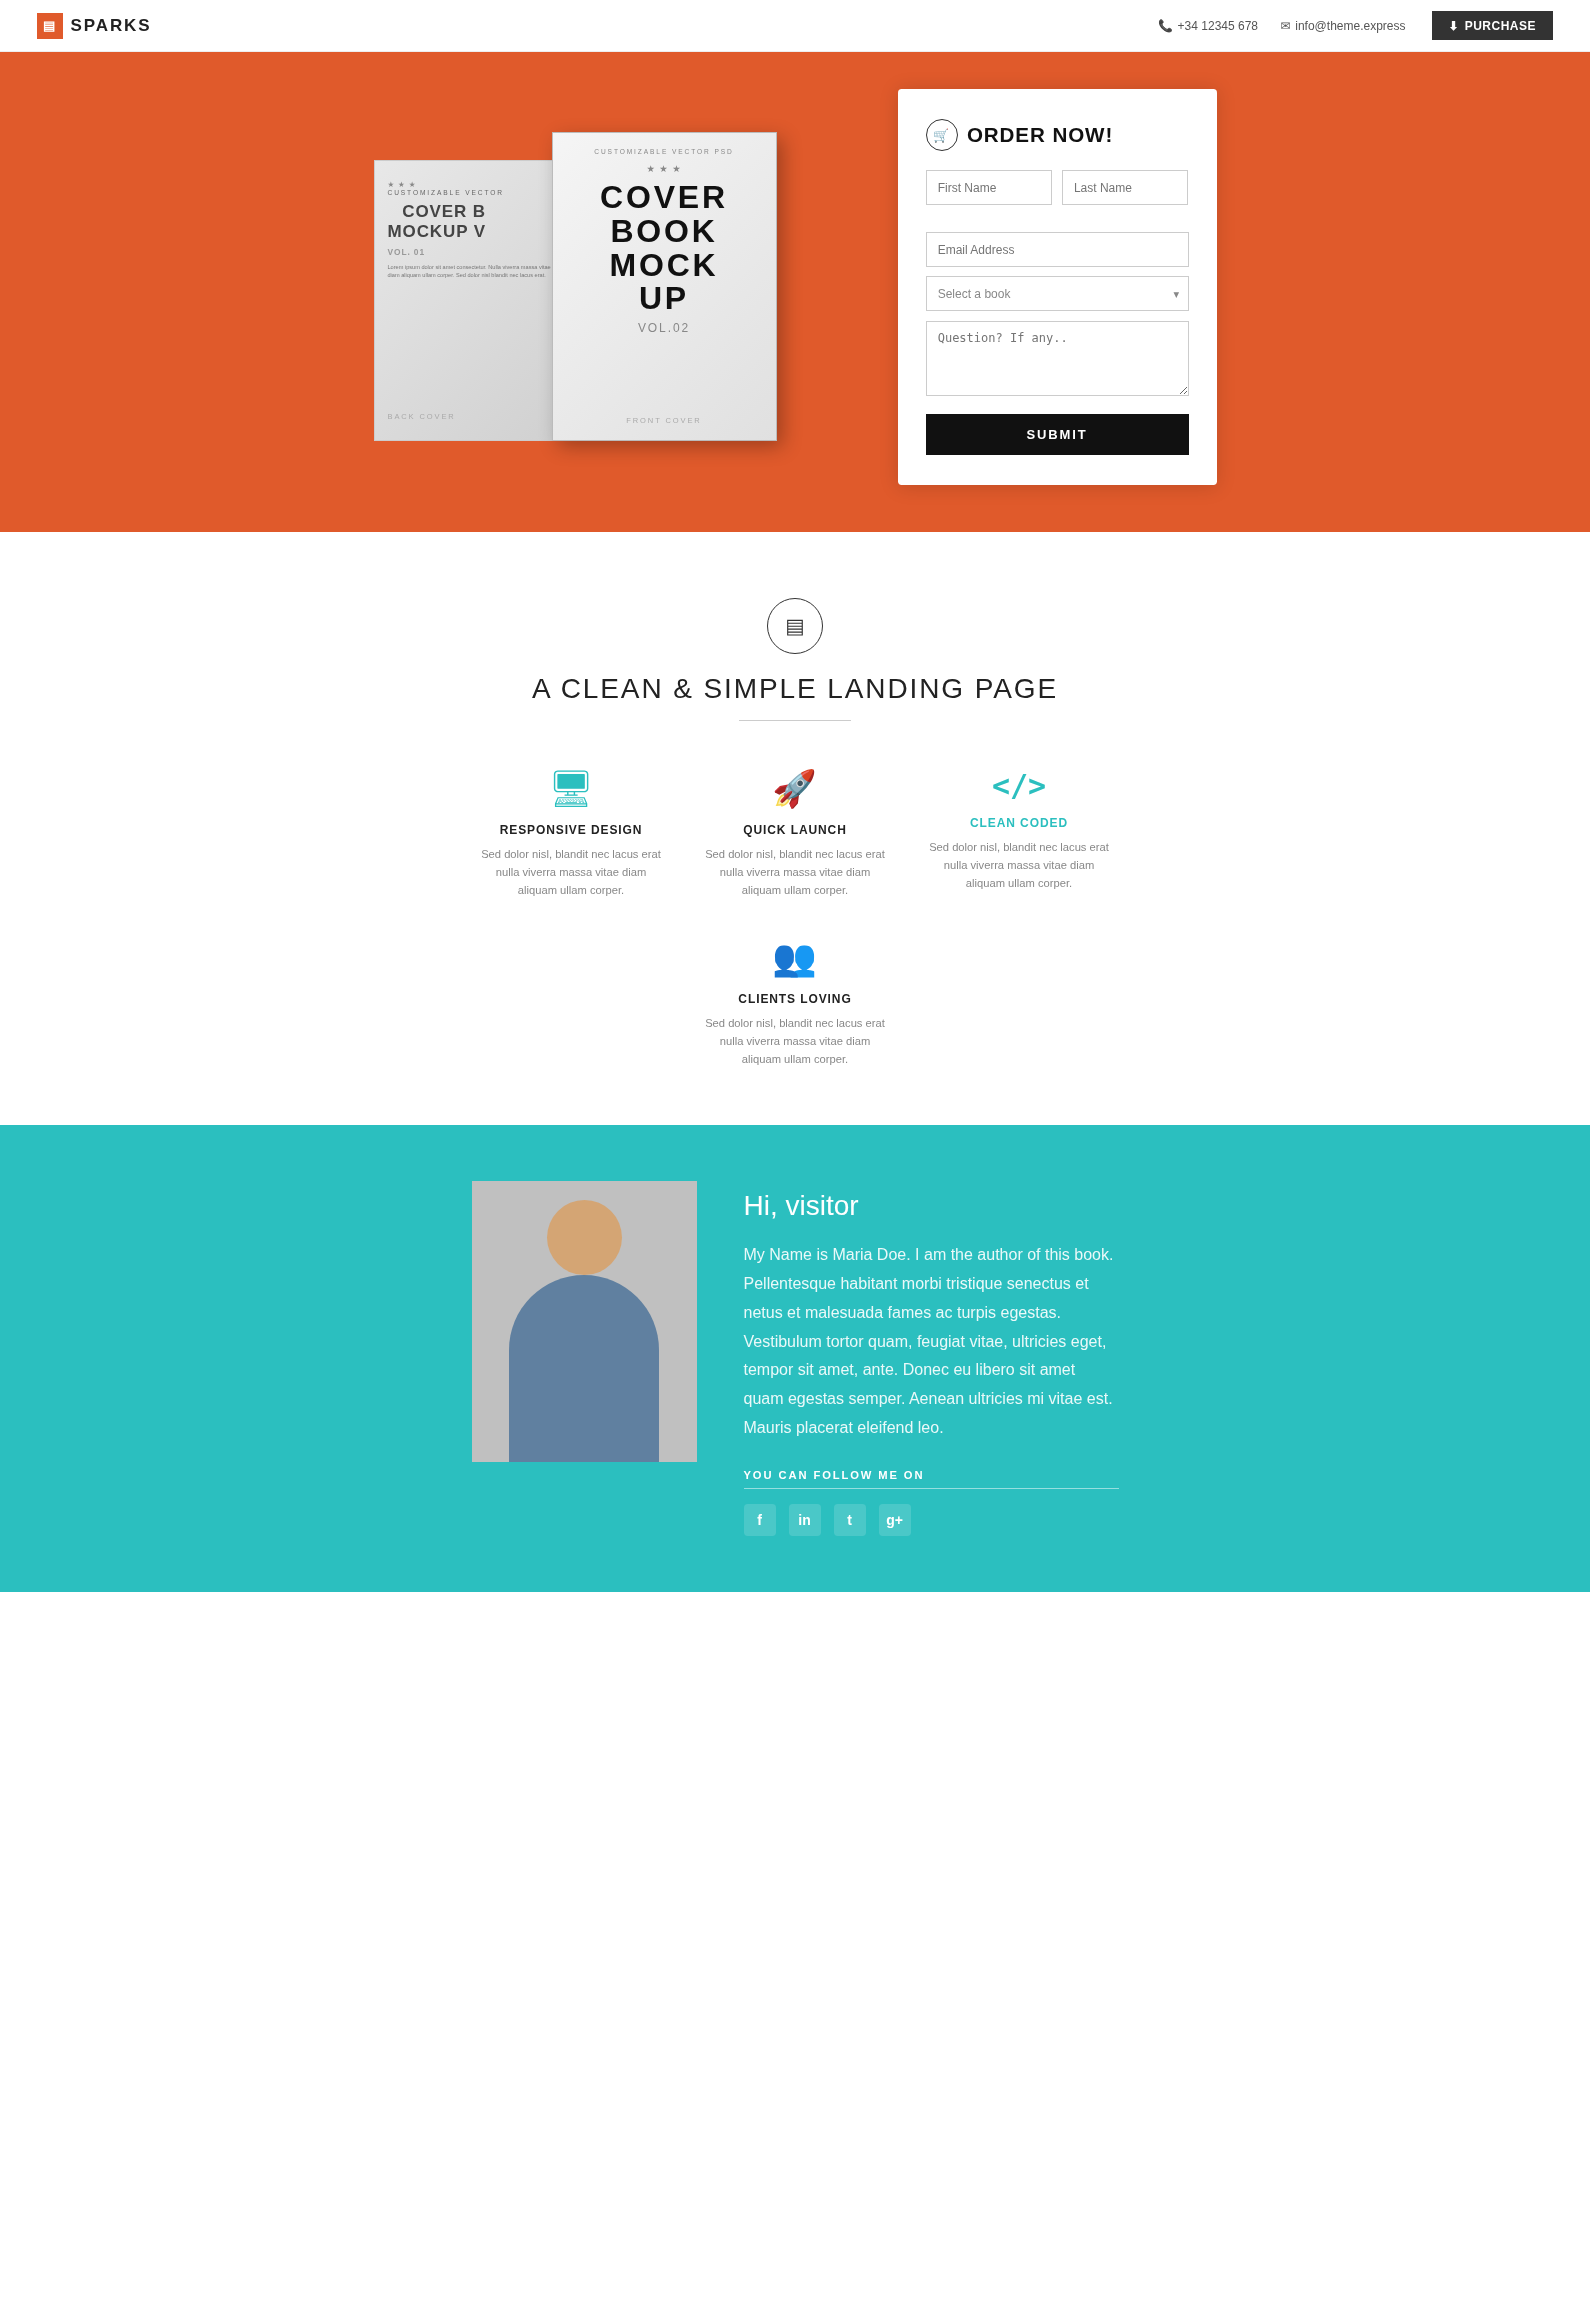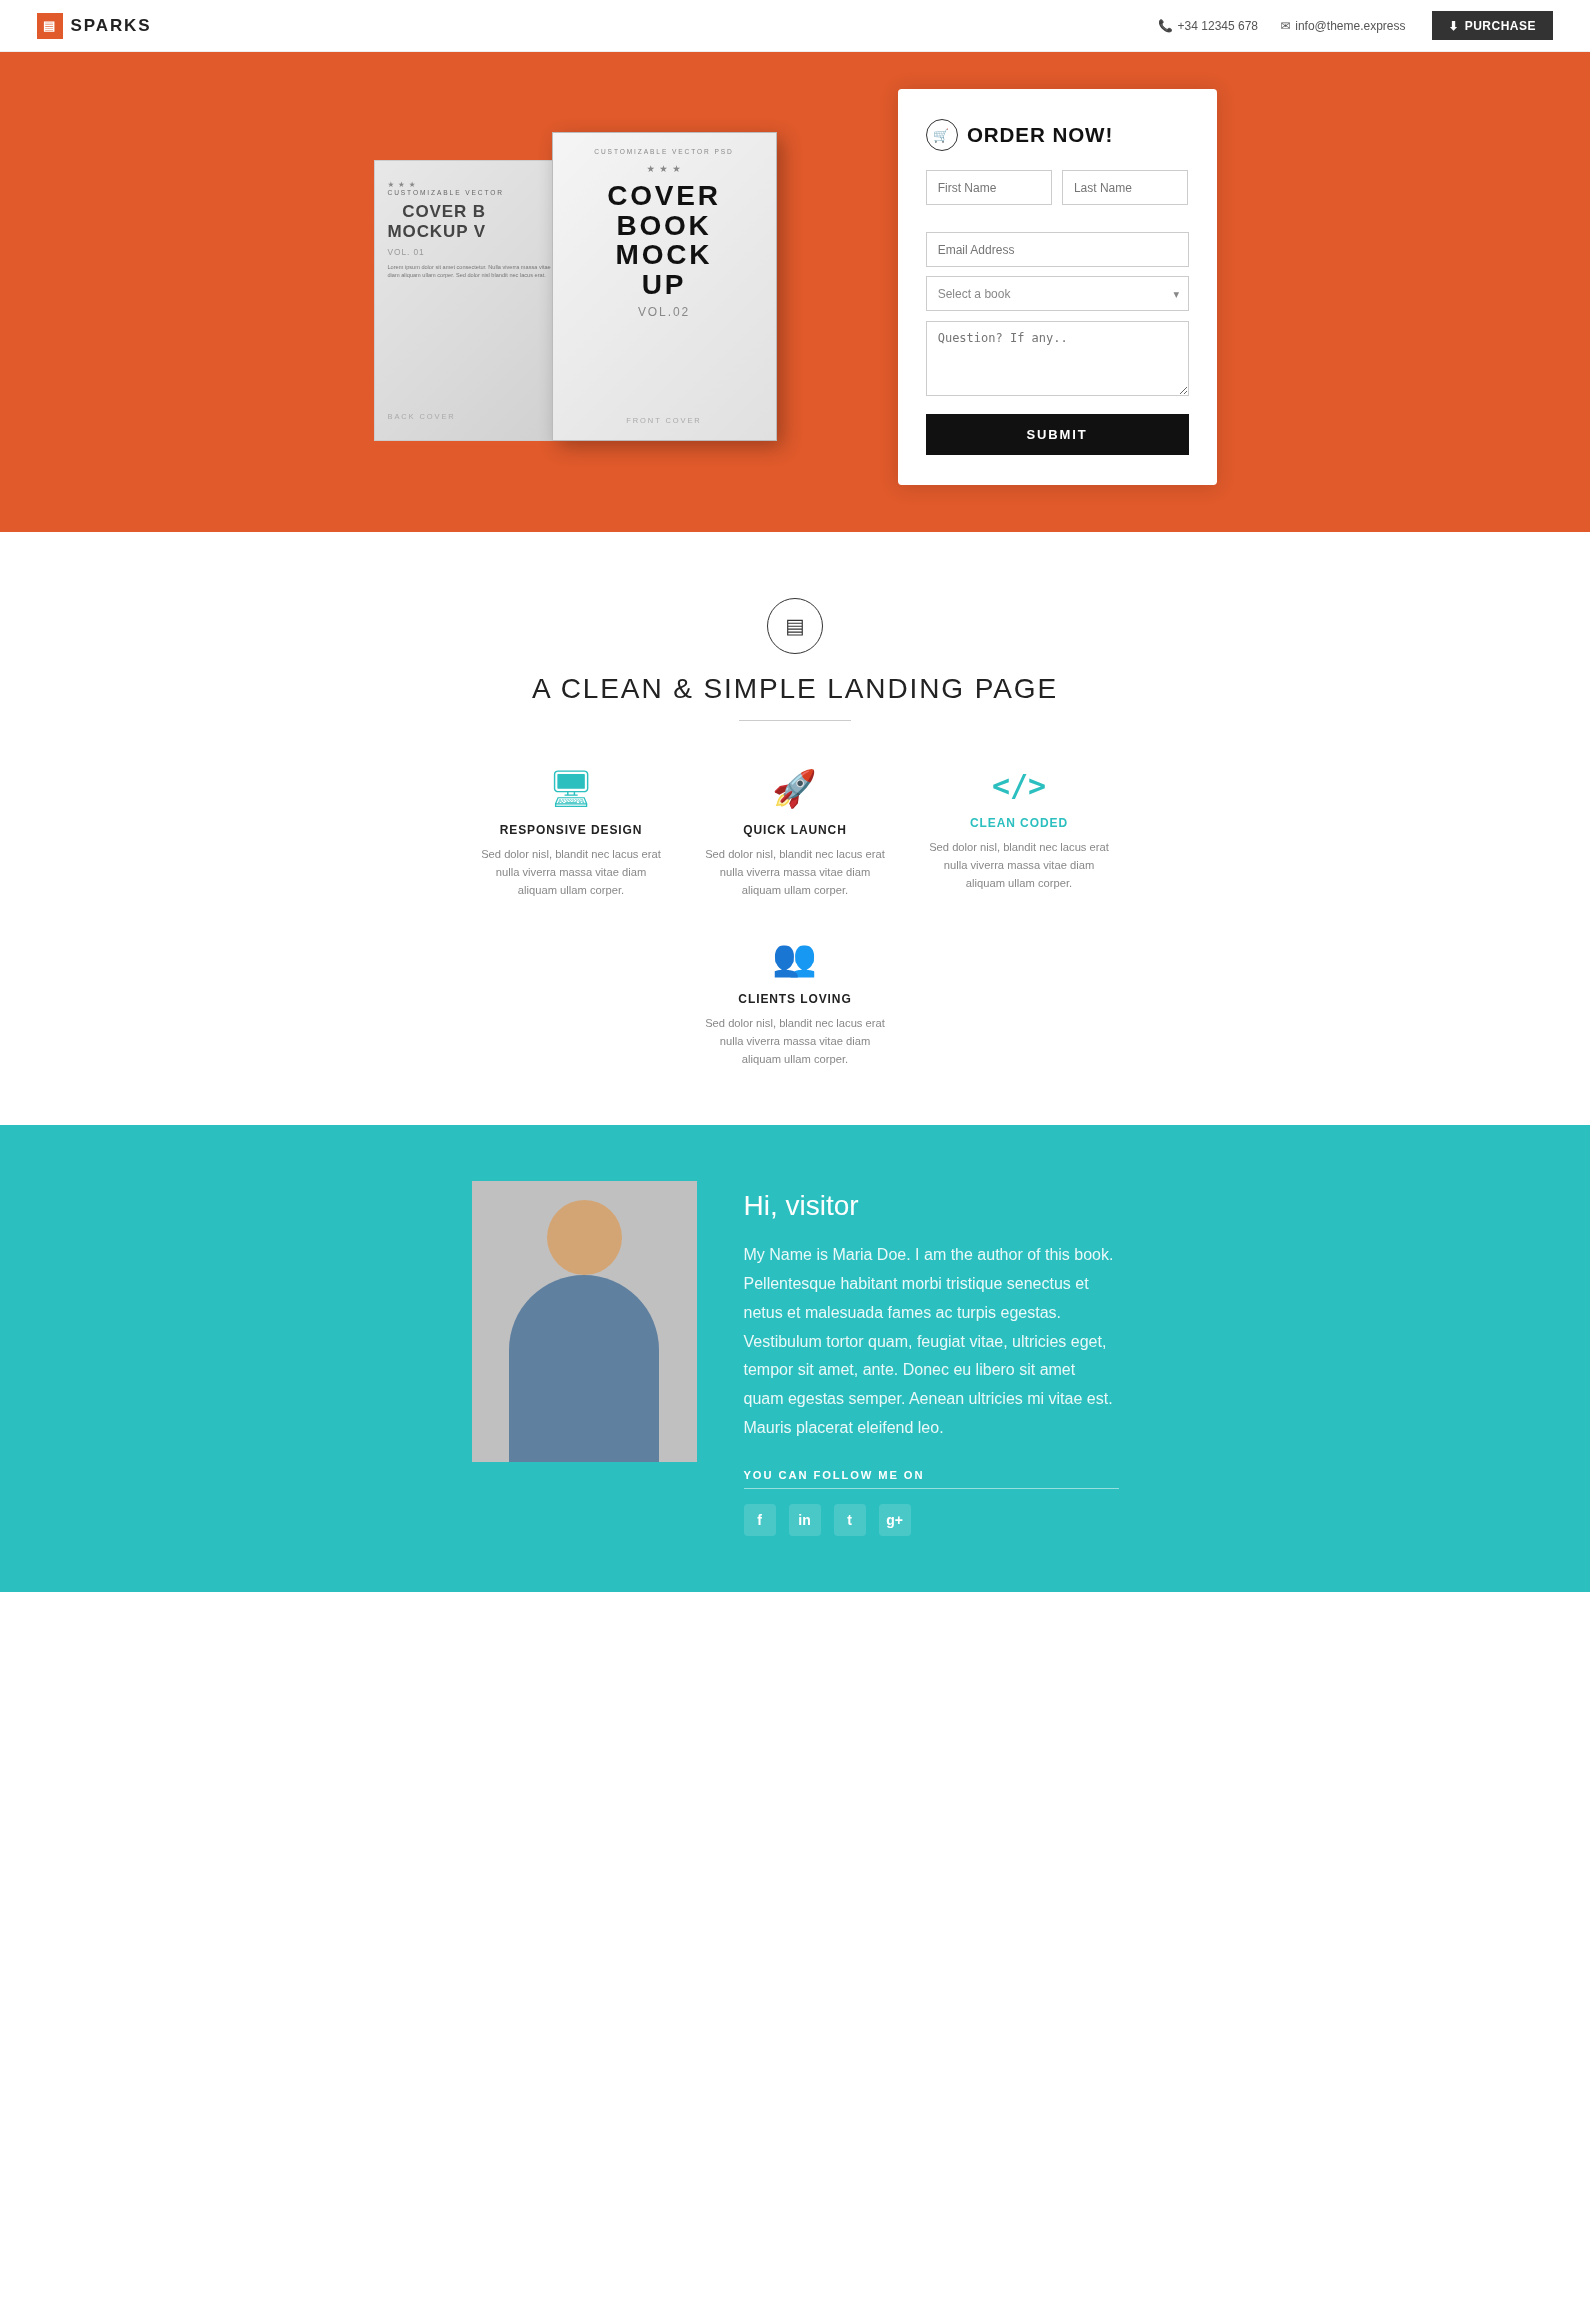--- a/index.html
+++ b/index.html
@@ -437,29 +437,29 @@
   </div>
 </header>
 
 <section class="hero">
   <div class="hero-books">
 
     <div class="book book-back">
       <div class="stars">★ ★ ★</div>
       <div class="book-label-small">CUSTOMIZABLE VECTOR</div>
       <div class="book-back-title" style="font-size:17px;font-weight:900;color:#444;letter-spacing:0.9px;margin-top:5.6px;line-height:1.2;text-align:right;">COVER B<br>MOCKUP V</div>
-      <div class="book-mockup-label" style="font-size:8.4px;color:#999;margin-top:3.7px;">VOL. 01</div>
+      <div class="book-mockup-label" style="font-size:8.4px;color:#999;margin-top:3.7px;font-weight:bold;">VOL. 01</div>
       <div class="book-back-text">Lorem ipsum dolor sit amet consectetur. Nulla viverra massa vitae diam aliquam ullam corper. Sed dolor nisl blandit nec lacus erat.</div>
       <div style="margin-top: auto; font-size:7.5px; color:#aaa; letter-spacing:1.9px;">BACK COVER</div>
     </div>
 
     <div class="book book-front">
       <div class="book-label-small" style="font-size:6.6px;letter-spacing:1.9px;color:#888;margin-bottom:7.5px;">CUSTOMIZABLE VECTOR PSD</div>
       <div class="stars" style="font-size:9.4px;color:#888;margin-bottom:7.5px;">★ ★ ★</div>
-      <div class="book-title-big" style="font-size:28px;font-weight:900;letter-spacing:2.8px;line-height:1.05;color:#111;">COVER<br>BOOK<br>MOCK<br>UP</div>
+      <div class="book-title-big" style="font-size:32px;font-weight:900;letter-spacing:2.8px;line-height:1.05;color:#111;">COVER<br>BOOK<br>MOCK<br>UP</div>
       <div class="book-vol" style="font-size:12px;color:#888;margin-top:5.6px;letter-spacing:1.9px;">VOL.02</div>
       <div class="book-cover-label" style="margin-top:auto;font-size:7.5px;color:#aaa;letter-spacing:1.9px;">FRONT COVER</div>
     </div>
   </div>
 
   <div class="order-card">
     <div class="order-title">
       <div class="order-icon-circle">
         <span>🛒</span>
       </div>

